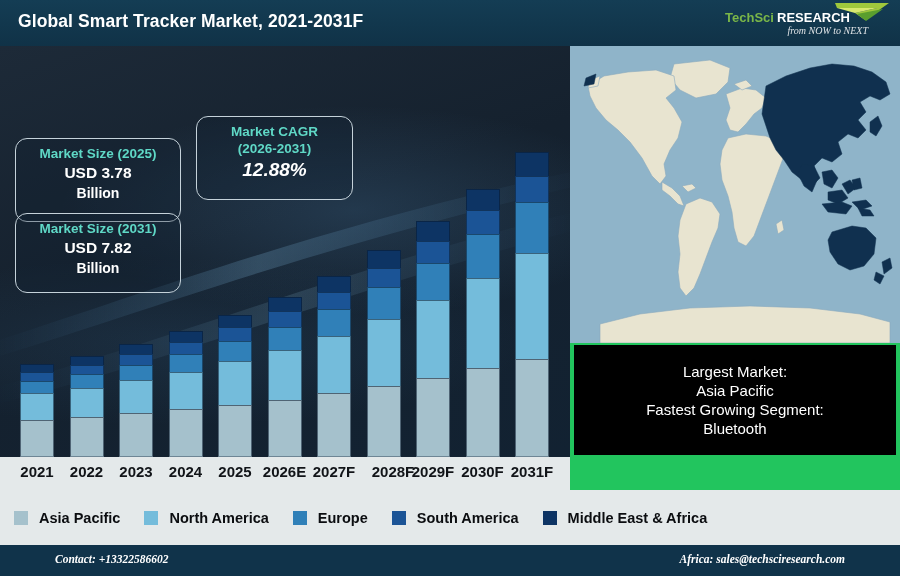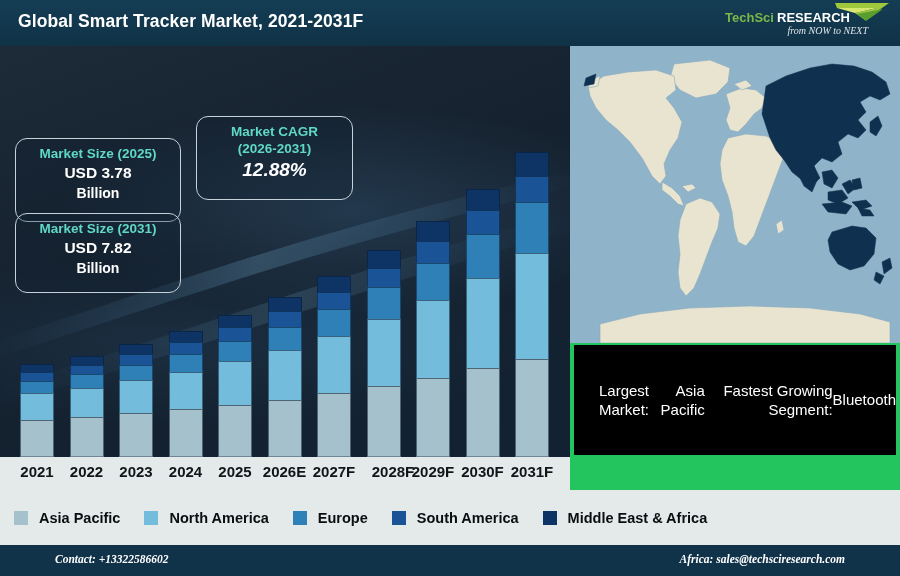--- a/index.html
+++ b/index.html
@@ -95,22 +95,22 @@
     background:#8fb4c9; overflow:hidden;
   }
   .map-panel svg { display:block; width:100%; height:100%; }
   .land      { fill:#e8e4d0; stroke:#8aa9bd; stroke-width:.6; }
   .land-hi   { fill:#10304f; stroke:#10304f; stroke-width:.5; }
 
   
   .callout {
     position:absolute; left:574px; top:345px; width:322px; height:110px;
     background:#000000; color:#ffffff;
-    display:flex; flex-direction:row; align-items:center; justify-content:center;
-    text-align:right; line-height:1.28; font-size:15px;
+    display:flex; flex-direction:column; align-items:center; justify-content:center;
+    text-align:left; line-height:1.28; font-size:15px;
   }
   .callout div { font-weight:normal; }
 
   
   .legend {
     position:absolute; left:0; top:490px; width:900px; height:55px;
     background:#e4e9ea;
     display:flex; align-items:center; padding-left:14px;
   }
   .legend-item { display:flex; align-items:center; margin-right:24px; }

